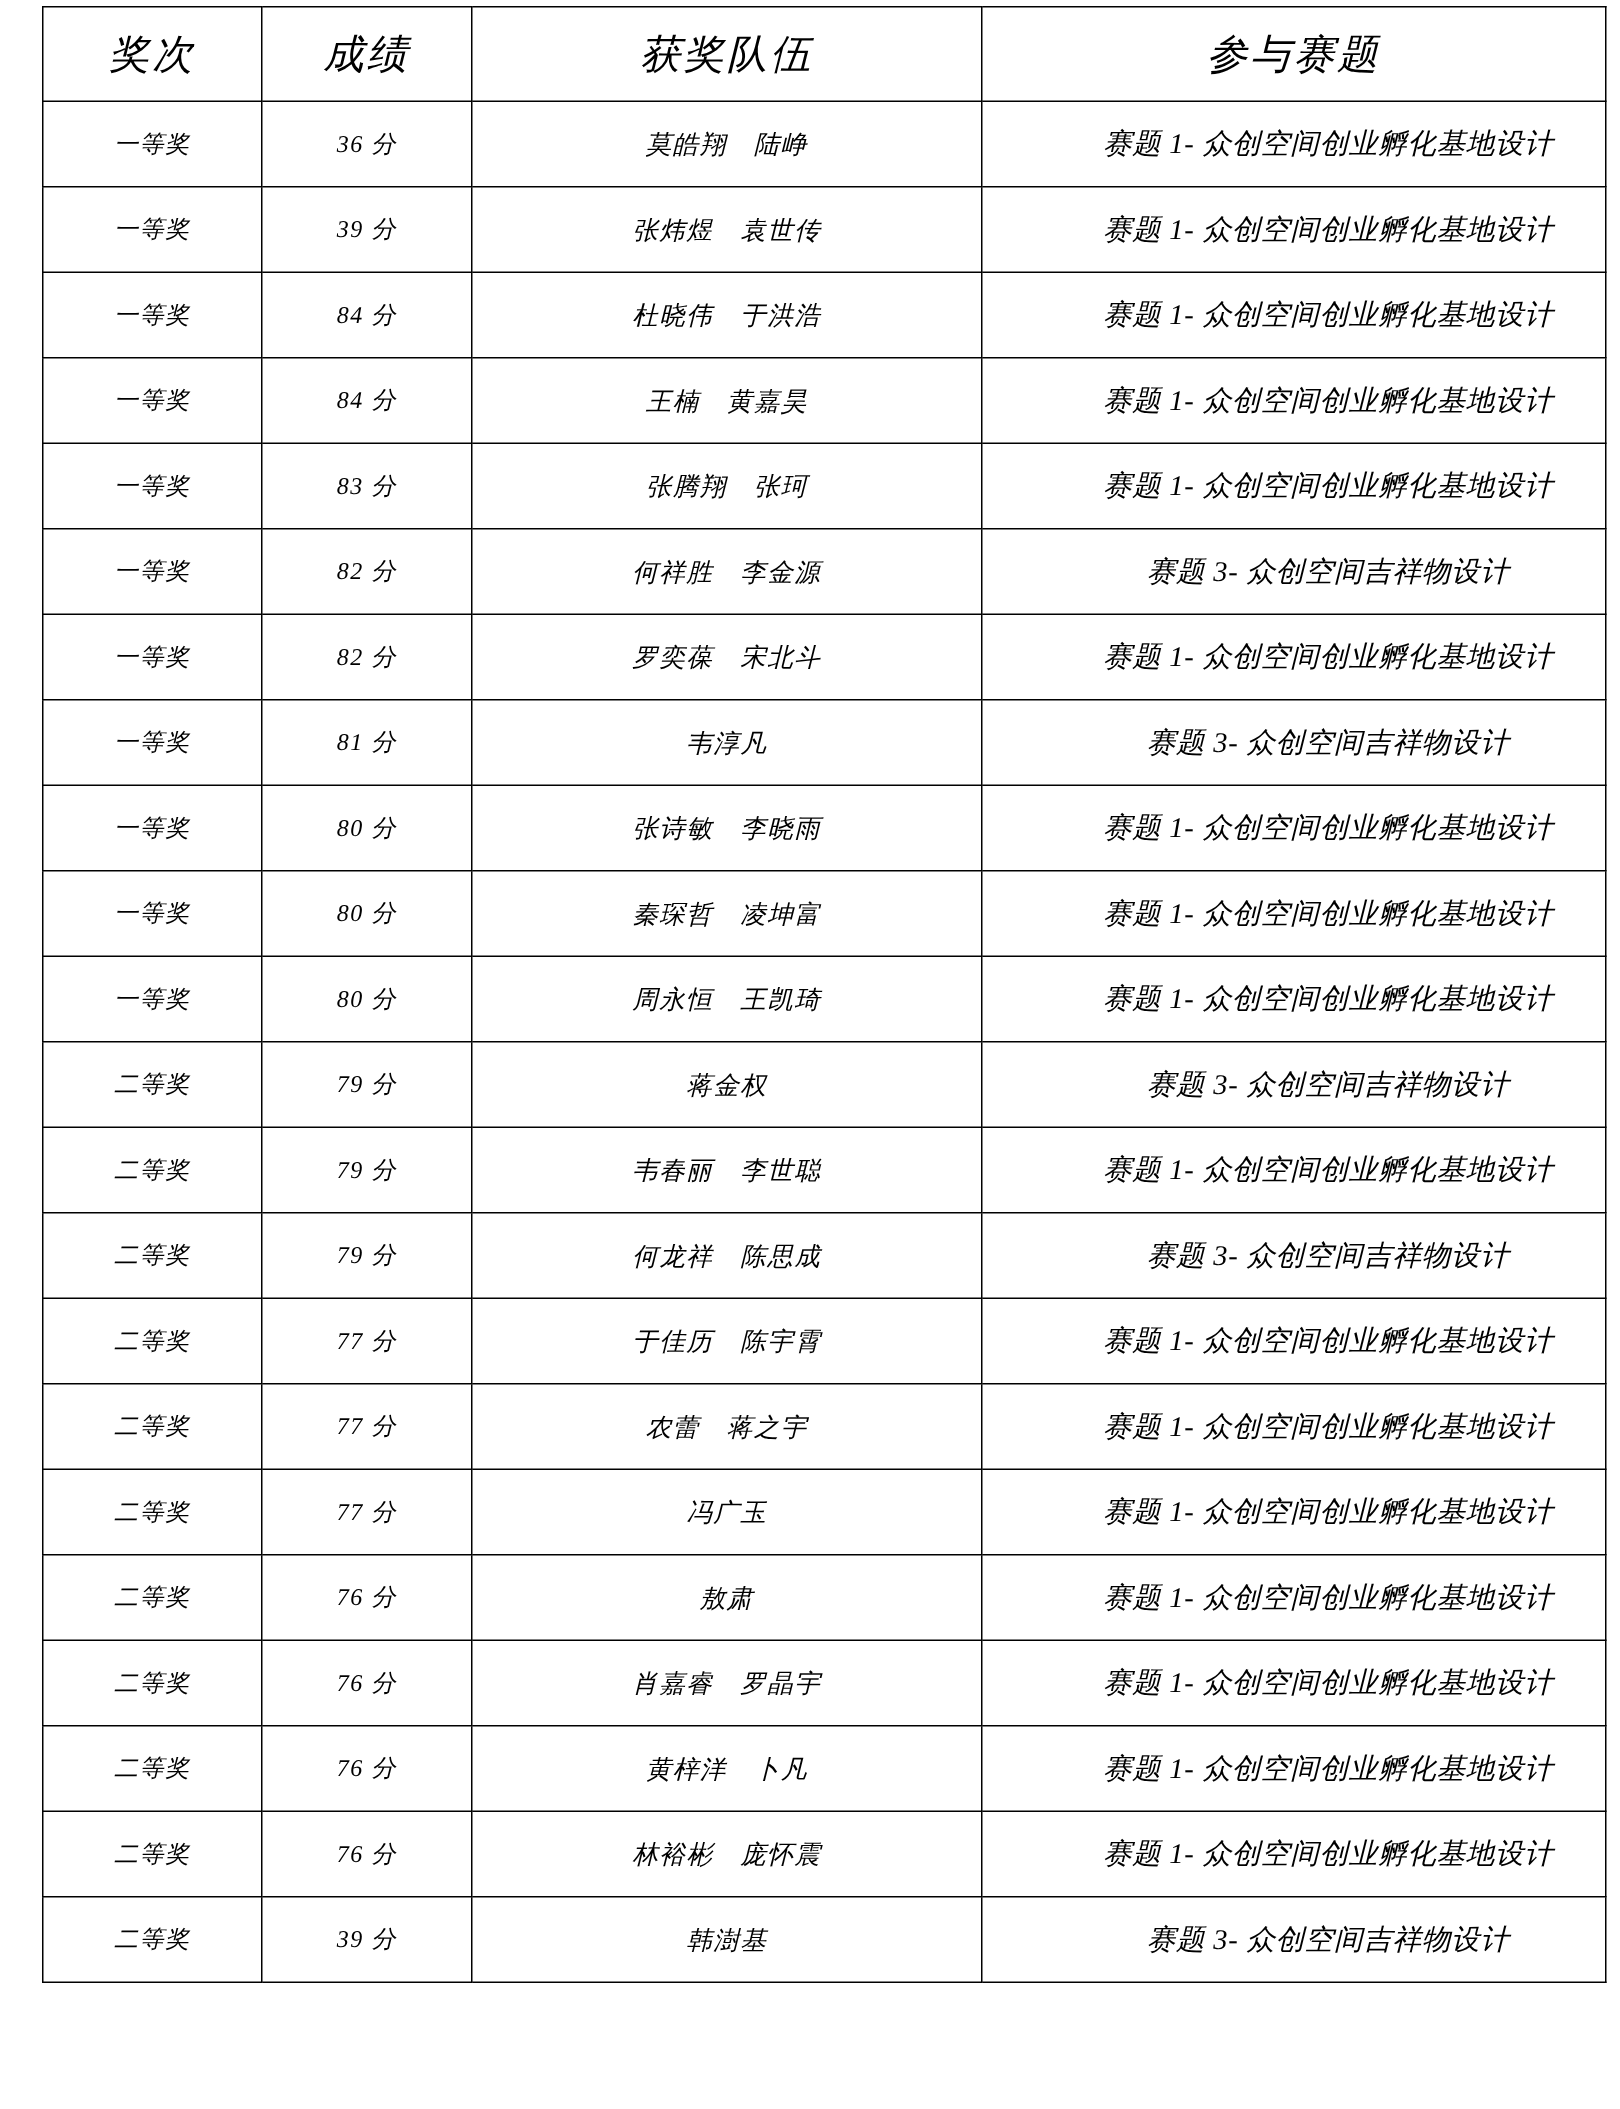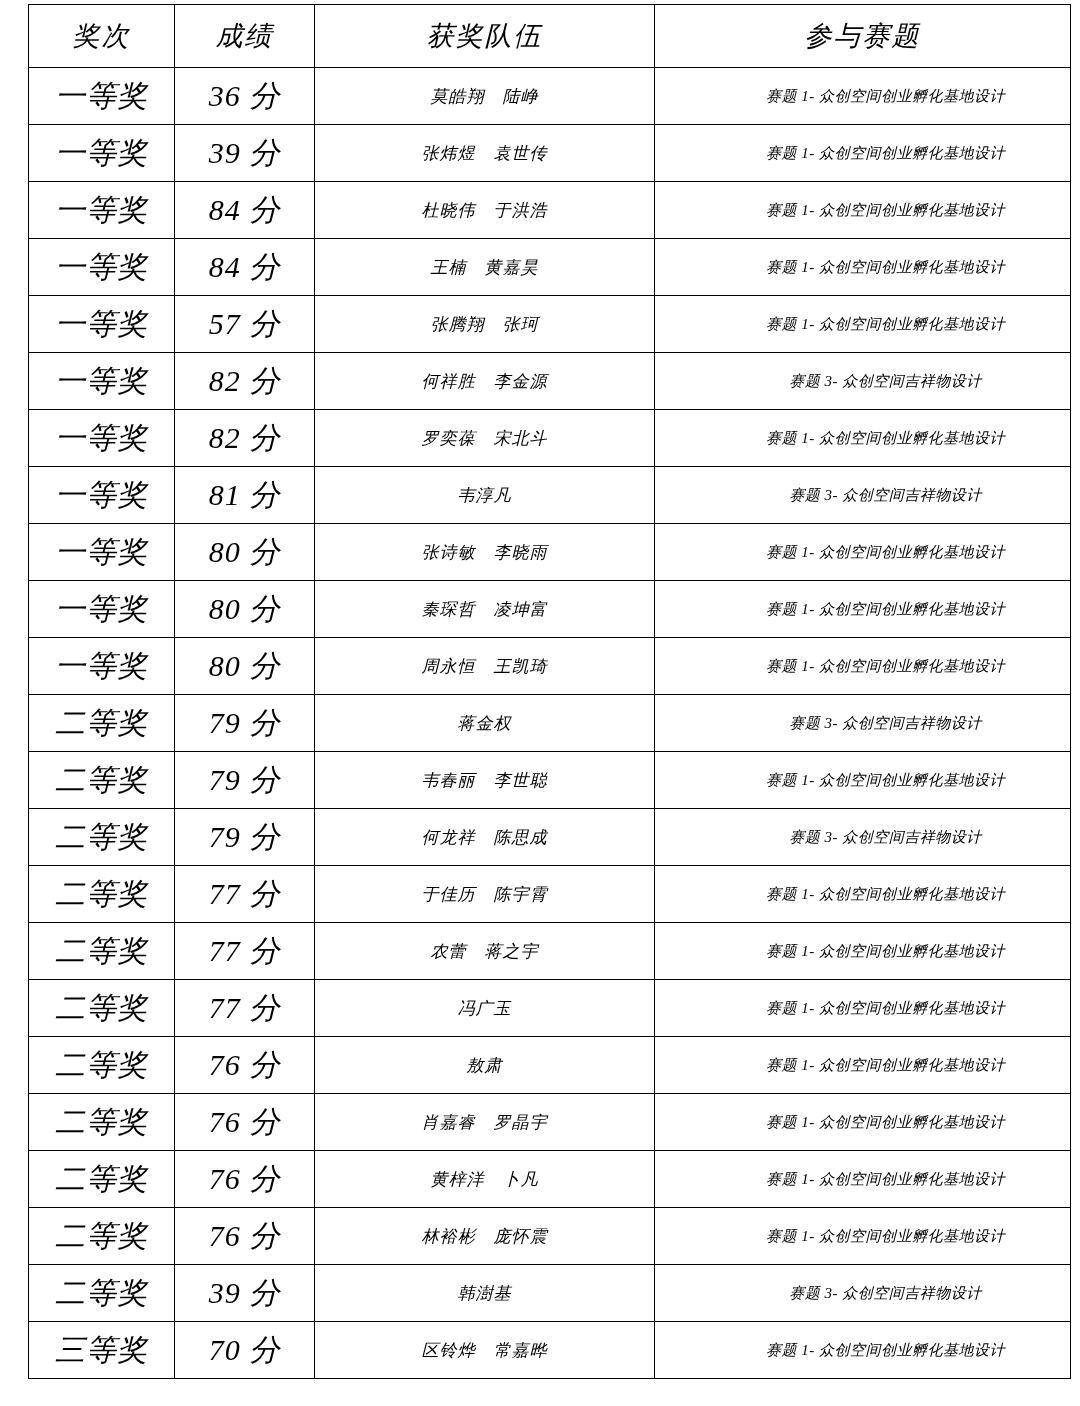--- a/index.html
+++ b/index.html
@@ -43,29 +43,29 @@
     font-size: 27px;
     font-weight: bold;
     letter-spacing: 2px;
   }
   tbody td {
     height: 56px;
     font-size: 25px;
   }
   tbody td.rank,
   tbody td.score {
-    font-size: 30px;
+    font-size: 16px;
     letter-spacing: 1px;
   }
   tbody td.team {
     font-size: 17px;
     letter-spacing: 1px;
   }
   tbody td.topic {
-    font-size: 15px;
+    font-size: 19px;
     letter-spacing: 0.5px;
     padding-left: 46px;
   }
 </style>
 </head>
 <body>
 
 <div class="sheet">
   <table class="award-table">
     <colgroup>
@@ -102,21 +102,21 @@
           <td class="topic">赛题 1- 众创空间创业孵化基地设计</td>
         </tr>
         <tr>
           <td class="rank">一等奖</td>
           <td class="score">84 分</td>
           <td class="team">王楠　黄嘉昊</td>
           <td class="topic">赛题 1- 众创空间创业孵化基地设计</td>
         </tr>
         <tr>
           <td class="rank">一等奖</td>
-          <td class="score">57 分</td>
+          <td class="score">83 分</td>
           <td class="team">张腾翔　张珂</td>
           <td class="topic">赛题 1- 众创空间创业孵化基地设计</td>
         </tr>
         <tr>
           <td class="rank">一等奖</td>
           <td class="score">82 分</td>
           <td class="team">何祥胜　李金源</td>
           <td class="topic">赛题 3-  众创空间吉祥物设计</td>
         </tr>
         <tr>
@@ -207,22 +207,16 @@
           <td class="rank">二等奖</td>
           <td class="score">76 分</td>
           <td class="team">林裕彬　庞怀震</td>
           <td class="topic">赛题 1- 众创空间创业孵化基地设计</td>
         </tr>
         <tr>
           <td class="rank">二等奖</td>
           <td class="score">39 分</td>
           <td class="team">韩澍基</td>
           <td class="topic">赛题 3-  众创空间吉祥物设计</td>
-        </tr>
-        <tr>
-          <td class="rank">三等奖</td>
-          <td class="score">70 分</td>
-          <td class="team">区铃烨　常嘉晔</td>
-          <td class="topic">赛题 1- 众创空间创业孵化基地设计</td>
         </tr>
       </tbody>
   </table>
 </div>
 
 </body></html>

